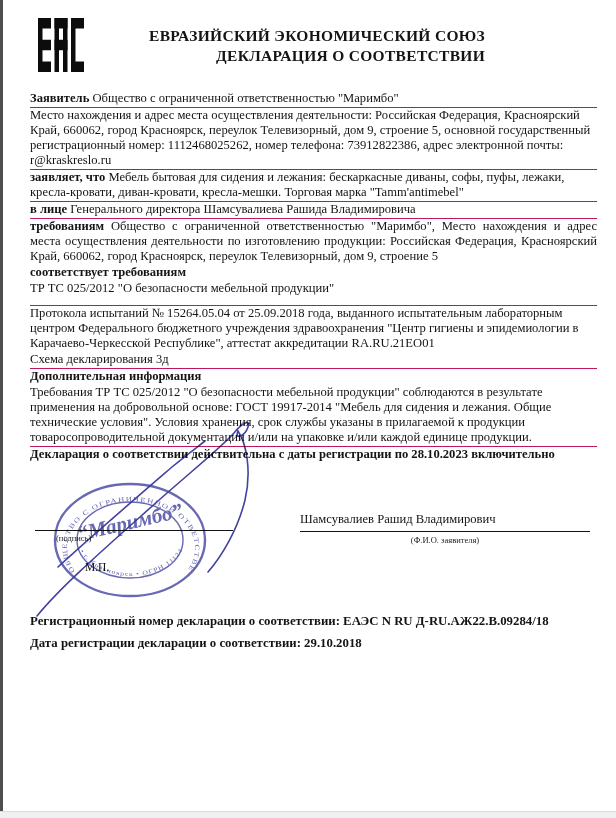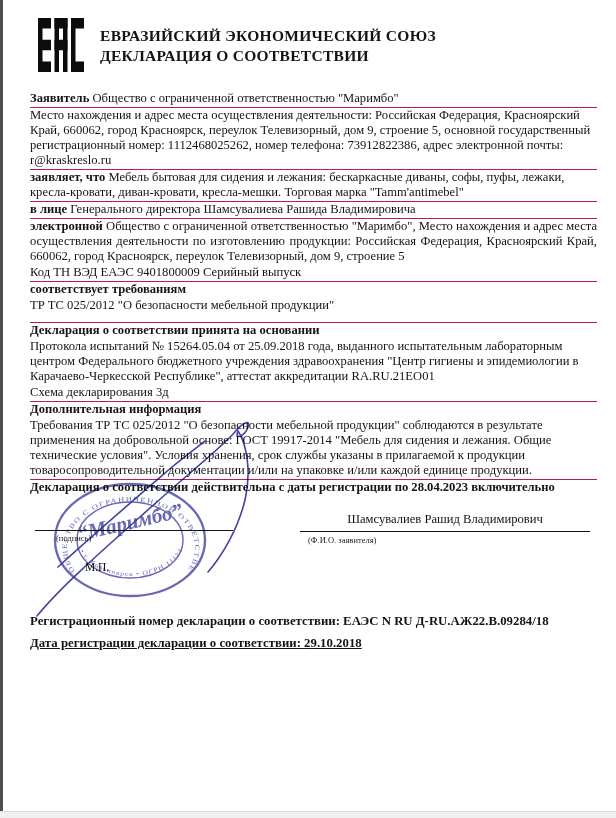--- a/index.html
+++ b/index.html
@@ -6,44 +6,44 @@
   .page {
     position:relative; width:616px; height:818px; background:#ffffff;
     font-family:"Liberation Serif", serif; color:#141414; overflow:hidden;
   }
   .edge-left { position:absolute; left:0; top:0; width:3px; height:812px; background:#4e4e4e; }
   .edge-bottom { position:absolute; left:0; top:811px; width:616px; height:7px; background:#f0f0f0; border-top:1px solid #dcdcdc; }
 
   .eac-logo { position:absolute; left:38px; top:18px; width:46px; height:54px; }
 
   .titles {
-    position:absolute; left:100px; top:26px; width:385px; text-align:left;
+    position:absolute; left:100px; top:26px; width:385px; text-align:right;
     font-weight:bold; font-size:15.5px; line-height:19.5px; letter-spacing:0.3px;
   }
 
   .doc { position:absolute; left:30px; top:91px; width:567px; font-size:12.6px; line-height:15px; }
   .doc p { margin:0; padding:0 0 1px 0; }
   .hr { border-bottom:1px solid #be185d; }
   .just { text-align:justify; }
   .pull { margin-top:-4px; }
   .pad-b { padding-bottom:9px !important; }
   .doc b { font-weight:bold; }
   .hdr { font-weight:bold; }
 
   .sig-line { position:absolute; border-top:1px solid #111; height:0; }
   .sig-line.left  { left:35px;  top:530px; width:198px; }
   .sig-line.right { left:300px; top:531px; width:290px; }
   .sig-small { position:absolute; font-size:8.5px; color:#222; }
   .sig-podpis { left:56px; top:533px; }
-  .sig-fio-label { left:308px; top:535px; width:290px; }
-  .sig-name { position:absolute; left:300px; top:512px; width:290px; text-align:center; font-size:12.6px; }
+  .sig-fio-label { left:300px; top:535px; width:290px; text-align:center; }
+  .sig-name { position:absolute; left:300px; top:512px; width:290px; text-align:left; font-size:12.6px; }
   .sig-mp { position:absolute; left:85px; top:561px; font-size:11.5px; }
 
   .registration { position:absolute; left:30px; top:613px; width:567px; font-weight:bold; font-size:12.8px; line-height:16px; }
-  .registration .row2 { margin-top:6px;text-decoration:underline; }
+  .registration .row2 { margin-top:6px; }
 
   .overlay { position:absolute; left:0; top:0; width:616px; height:818px; pointer-events:none; mix-blend-mode:multiply; }
   .stamp-txt { font-family:"Liberation Serif", serif; }
 </style>
 </head>
 <body>
 
 <div class="page">
   <div class="edge-left"></div>
 
@@ -69,30 +69,28 @@
   <div class="titles">
     <div>ЕВРАЗИЙСКИЙ ЭКОНОМИЧЕСКИЙ СОЮЗ</div>
     <div>ДЕКЛАРАЦИЯ О СООТВЕТСТВИИ</div>
   </div>
 
   <div class="doc">
     <p class="hr"><b>Заявитель</b> <span>Общество с ограниченной ответственностью "Маримбо"</span></p>
     <p class="hr">Место нахождения и адрес места осуществления деятельности: Российская Федерация, Красноярский Край, 660062, город Красноярск, переулок Телевизорный, дом 9, строение 5, основной государственный регистрационный номер: 1112468025262, номер телефона: 73912822386, адрес электронной почты: r@kraskreslo.ru</p>
     <p class="hr"><b>заявляет, что</b> <span>Мебель бытовая для сидения и лежания: бескаркасные диваны, софы, пуфы, лежаки, кресла-кровати, диван-кровати, кресла-мешки. Торговая марка "Tamm'antimebel"</span></p>
     <p class="hr"><b>в лице</b> <span>Генерального директора Шамсувалиева Рашида Владимировича</span></p>
-    <p class="just"><b>электронной</b> <span>Общество с ограниченной ответственностью "Маримбо", Место нахождения и адрес места осуществления деятельности по изготовлению продукции: Российская Федерация, Красноярский Край, 660062, город Красноярск, переулок Телевизорный, дом 9, строение 5</span></p>
-    <p class="hr pull">Код ТН ВЭД ЕАЭС 9401800009 Серийный выпуск</p>
+    <p class="just"><b>требованиям</b> <span>Общество с ограниченной ответственностью "Маримбо", Место нахождения и адрес места осуществления деятельности по изготовлению продукции: Российская Федерация, Красноярский Край, 660062, город Красноярск, переулок Телевизорный, дом 9, строение 5</span></p>
     <p class="hdr">соответствует требованиям</p>
     <p class="hr pad-b">ТР ТС 025/2012 "О безопасности мебельной продукции"</p>
-    <p class="hdr">Декларация о соответствии принята на основании</p>
     <p>Протокола испытаний № 15264.05.04 от 25.09.2018 года, выданного испытательным лабораторным центром Федерального бюджетного учреждения здравоохранения "Центр гигиены и эпидемиологии в Карачаево-Черкесской Республике", аттестат аккредитации RA.RU.21ЕО01</p>
     <p class="hr">Схема декларирования 3д</p>
     <p class="hdr">Дополнительная информация</p>
     <p class="hr">Требования ТР ТС 025/2012 "О безопасности мебельной продукции" соблюдаются в результате применения на добровольной основе: ГОСТ 19917-2014 "Мебель для сидения и лежания. Общие технические условия". Условия хранения, срок службы указаны в прилагаемой к продукции товаросопроводительной документации и/или на упаковке и/или каждой единице продукции.</p>
-    <p class="hdr">Декларация о соответствии  действительна с даты регистрации по 28.04.2023 включительно</p>
+    <p class="hdr">Декларация о соответствии  действительна с даты регистрации по 28.10.2023 включительно</p>
   </div>
 
   <div class="sig-line left"></div>
   <div class="sig-small sig-podpis">(подпись)</div>
   <div class="sig-mp">М.П.</div>
   <div class="sig-name">Шамсувалиев Рашид Владимирович</div>
   <div class="sig-line right"></div>
   <div class="sig-small sig-fio-label">(Ф.И.О. заявителя)</div>
 
   <div class="registration">

